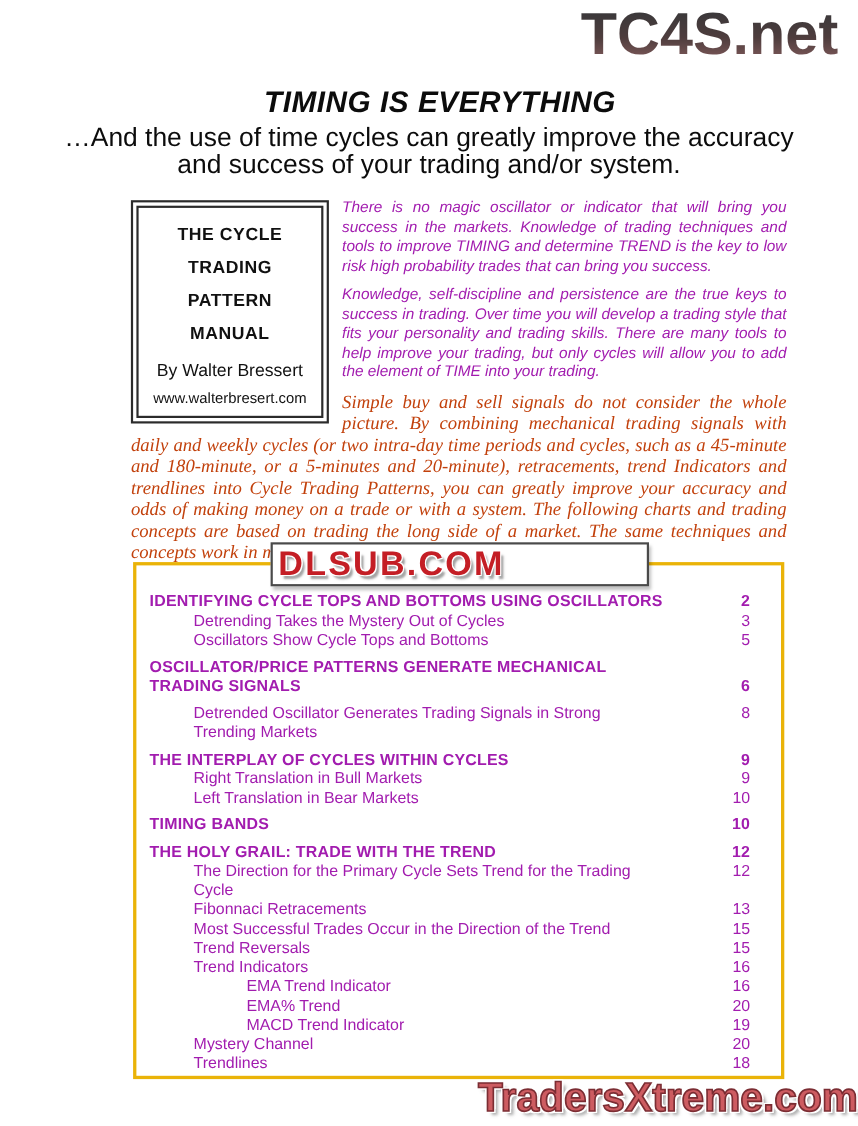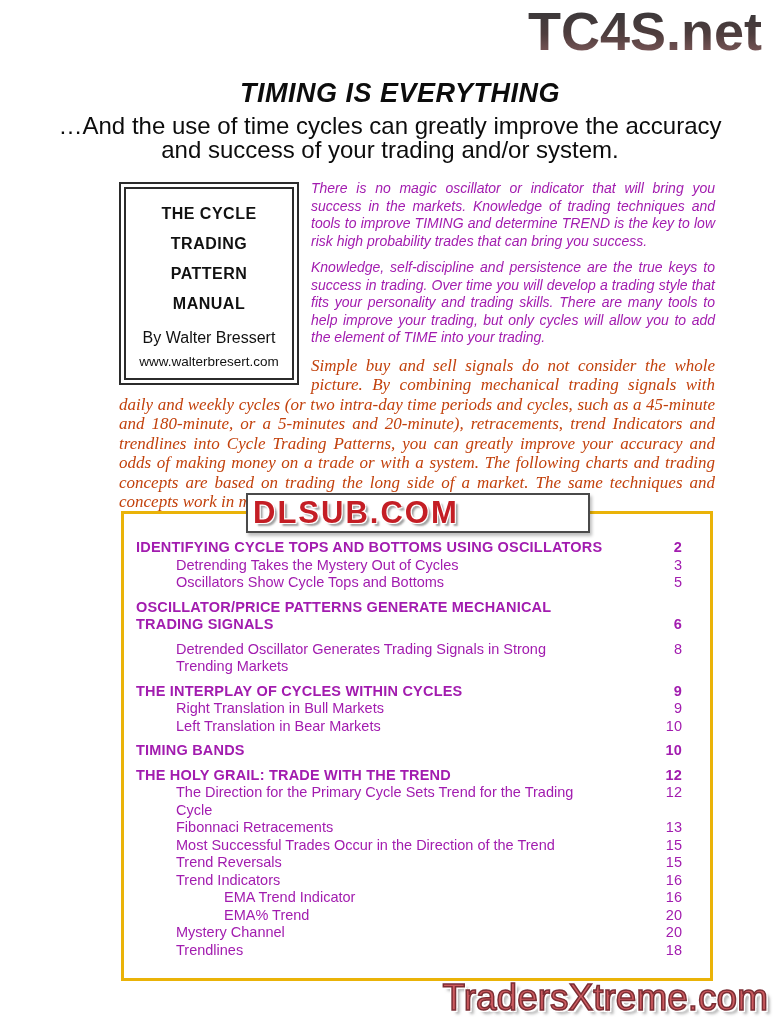--- a/index.html
+++ b/index.html
@@ -72,22 +72,22 @@
   .toc-row .num { margin-left:auto; width:36px; text-align:right; flex-shrink:0; }
   .h { font-weight:bold; margin-top:7px; letter-spacing:0.2px; }
   .mt { margin-top:7px; }
   .i1 .lbl { margin-left:40px; }
   .i2 .lbl { margin-left:88px; }
   .w430 .lbl { max-width:430px; }
   .num-bottom { align-items:flex-end;justify-content:center; }
 
   
   .txlogo {
-    position:absolute; top:977px; right:12px;
-    font-size:37px; font-weight:normal; letter-spacing:0px;
+    position:absolute; top:977px; right:0;
+    font-size:37px; font-weight:bold; letter-spacing:0px;
     color:#cd5c61; -webkit-text-stroke:1.5px #7b2d33;
     text-shadow:
       -2px -2px 0 #ffffff, 2px -2px 0 #ffffff, -2px 2px 0 #ffffff, 2px 2px 0 #ffffff,
       4px 4px 3px rgba(100,100,100,0.55);
     white-space:nowrap;
   }
 </style>
 </head>
 <body>
 
@@ -183,20 +183,24 @@
       <span class="num">16</span>
     </div>
     <div class="toc-row i2">
       <span class="lbl">EMA Trend Indicator</span>
       <span class="num">16</span>
     </div>
     <div class="toc-row i2">
       <span class="lbl">EMA% Trend</span>
       <span class="num">20</span>
     </div>
+    <div class="toc-row i2">
+      <span class="lbl">MACD Trend Indicator</span>
+      <span class="num">19</span>
+    </div>
     <div class="toc-row i1">
       <span class="lbl">Mystery Channel</span>
       <span class="num">20</span>
     </div>
     <div class="toc-row i1">
       <span class="lbl">Trendlines</span>
       <span class="num">18</span>
     </div>
   </div>
 

